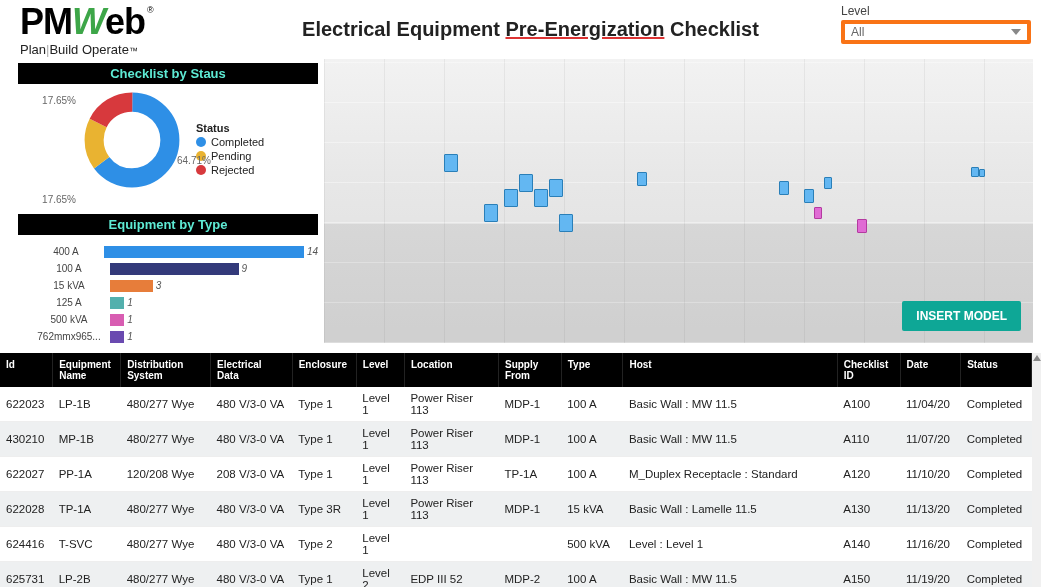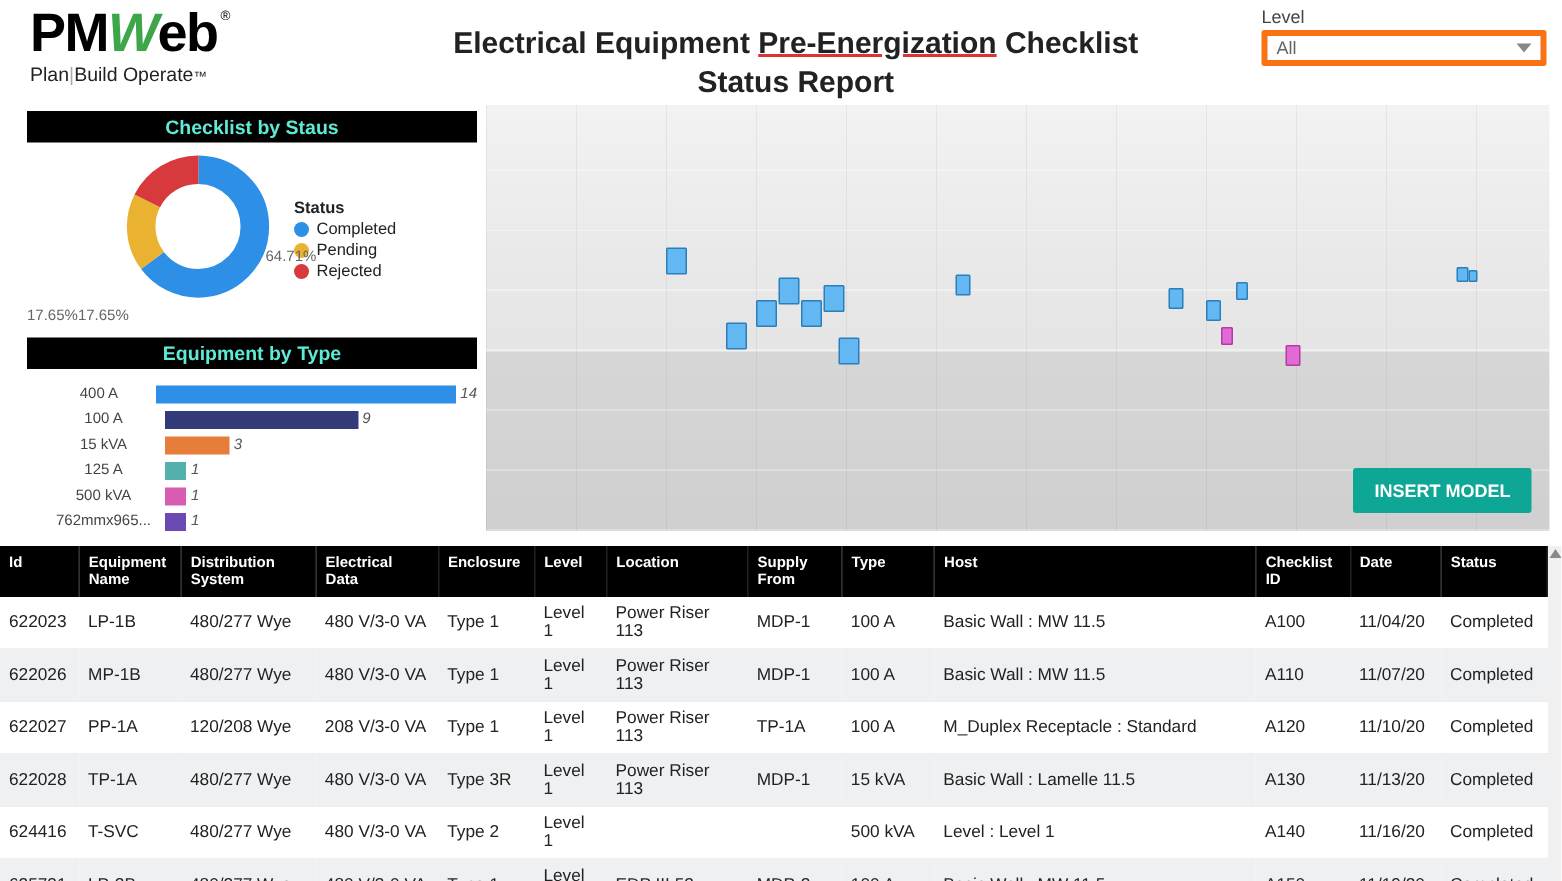--- a/index.html
+++ b/index.html
@@ -97,21 +97,21 @@
   }
 
   .donut-row {
     display: flex;
     align-items: center;
     gap: 4px;
   }
   .donut-labels-left {
     width: 60px;
     display: flex;
-    flex-direction: row;
+    flex-direction: column;
     justify-content: space-between;
     height: 110px;
     font-size: 10px;
     color: #666;
     align-items: flex-end;
     padding-right: 2px;
   }
   .donut-wrap { position: relative; width: 110px; height: 120px; }
   .donut { width: 100px; height: 100px; }
   .donut-bottom-label {
@@ -239,21 +239,20 @@
       PM<span class="italic green">W</span>eb<span class="logo-reg">®</span>
     </div>
     <div class="logo-sub">
       <span>Plan</span><span class="divider">|</span><span>Build</span>
       <span>Operate</span><span style="font-size:9px;">™</span>
     </div>
   </div>
 
   <div class="page-title">
     <span>Electrical Equipment </span><span class="underline-red">Pre-Energization</span><span> Checklist</span><br>
-    <span>Status Report</span>
   </div>
 
   <div class="filter-block">
     <div class="filter-label">Level</div>
     <div class="filter-select">
       <span>All</span>
       <span class="chev-down"></span>
     </div>
   </div>
 </div>
@@ -389,21 +388,21 @@
           <td>Level 1</td>
           <td>Power Riser 113</td>
           <td>MDP-1</td>
           <td>100 A</td>
           <td>Basic Wall : MW 11.5</td>
           <td>A100</td>
           <td>11/04/20</td>
           <td>Completed</td>
         </tr>
         <tr>
-          <td>622026</td>
+          <td>430210</td>
           <td>MP-1B</td>
           <td>480/277 Wye</td>
           <td>480 V/3-0 VA</td>
           <td>Type 1</td>
           <td>Level 1</td>
           <td>Power Riser 113</td>
           <td>MDP-1</td>
           <td>100 A</td>
           <td>Basic Wall : MW 11.5</td>
           <td>A110</td>

